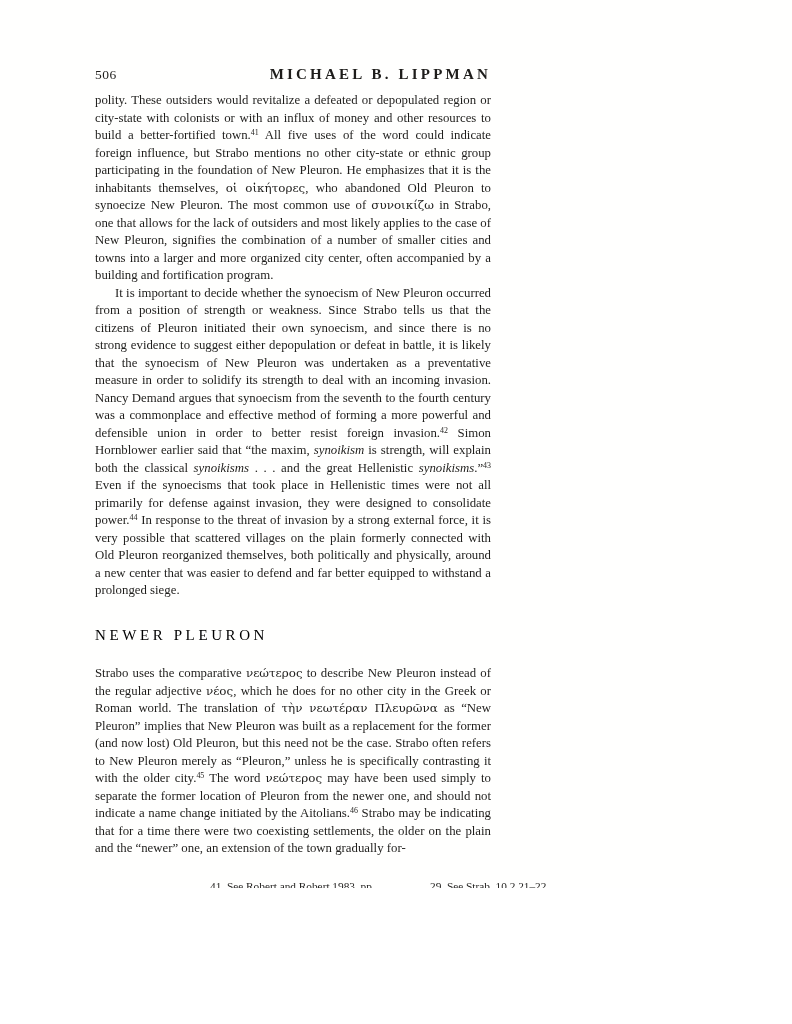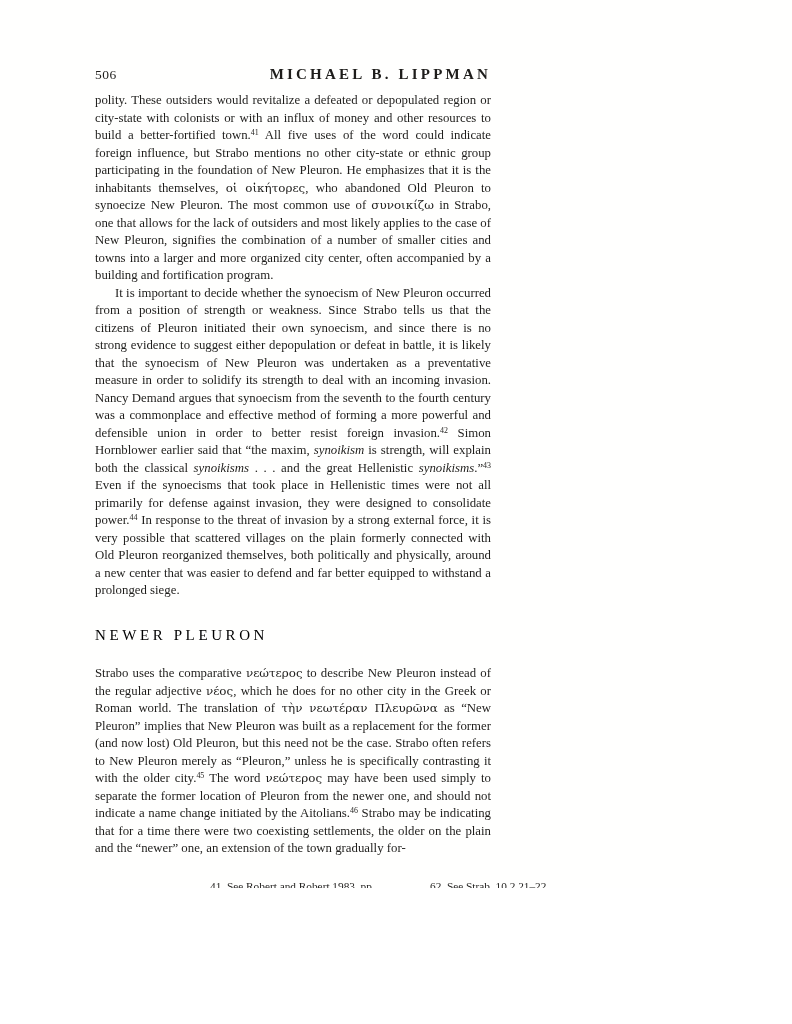--- a/index.html
+++ b/index.html
@@ -93,17 +93,17 @@
       </div>
   </div>
 
   <div class="footnotes">
     <div class="fn-column">
         <p class="fn"><span class="fn-num">41.</span><span class="run-n"> See Robert and Robert 1983, pp. 188–191.</span></p>
         <p class="fn"><span class="fn-num">42.</span><span class="run-n"> Demand 1981.</span></p>
         <p class="fn"><span class="fn-num">43.</span><span class="run-n"> Hornblower 1982, p. 81.</span></p>
       </div>
     <div class="fn-column">
-        <p class="fn"><span class="fn-num">62.</span><span class="run-n"> See Strab. 10.2.21–22.</span></p>
+        <p class="fn"><span class="fn-num">29.</span><span class="run-n"> See Strab. 10.2.21–22.</span></p>
       </div>
   </div>
 
 </div>
 
 </body></html>

